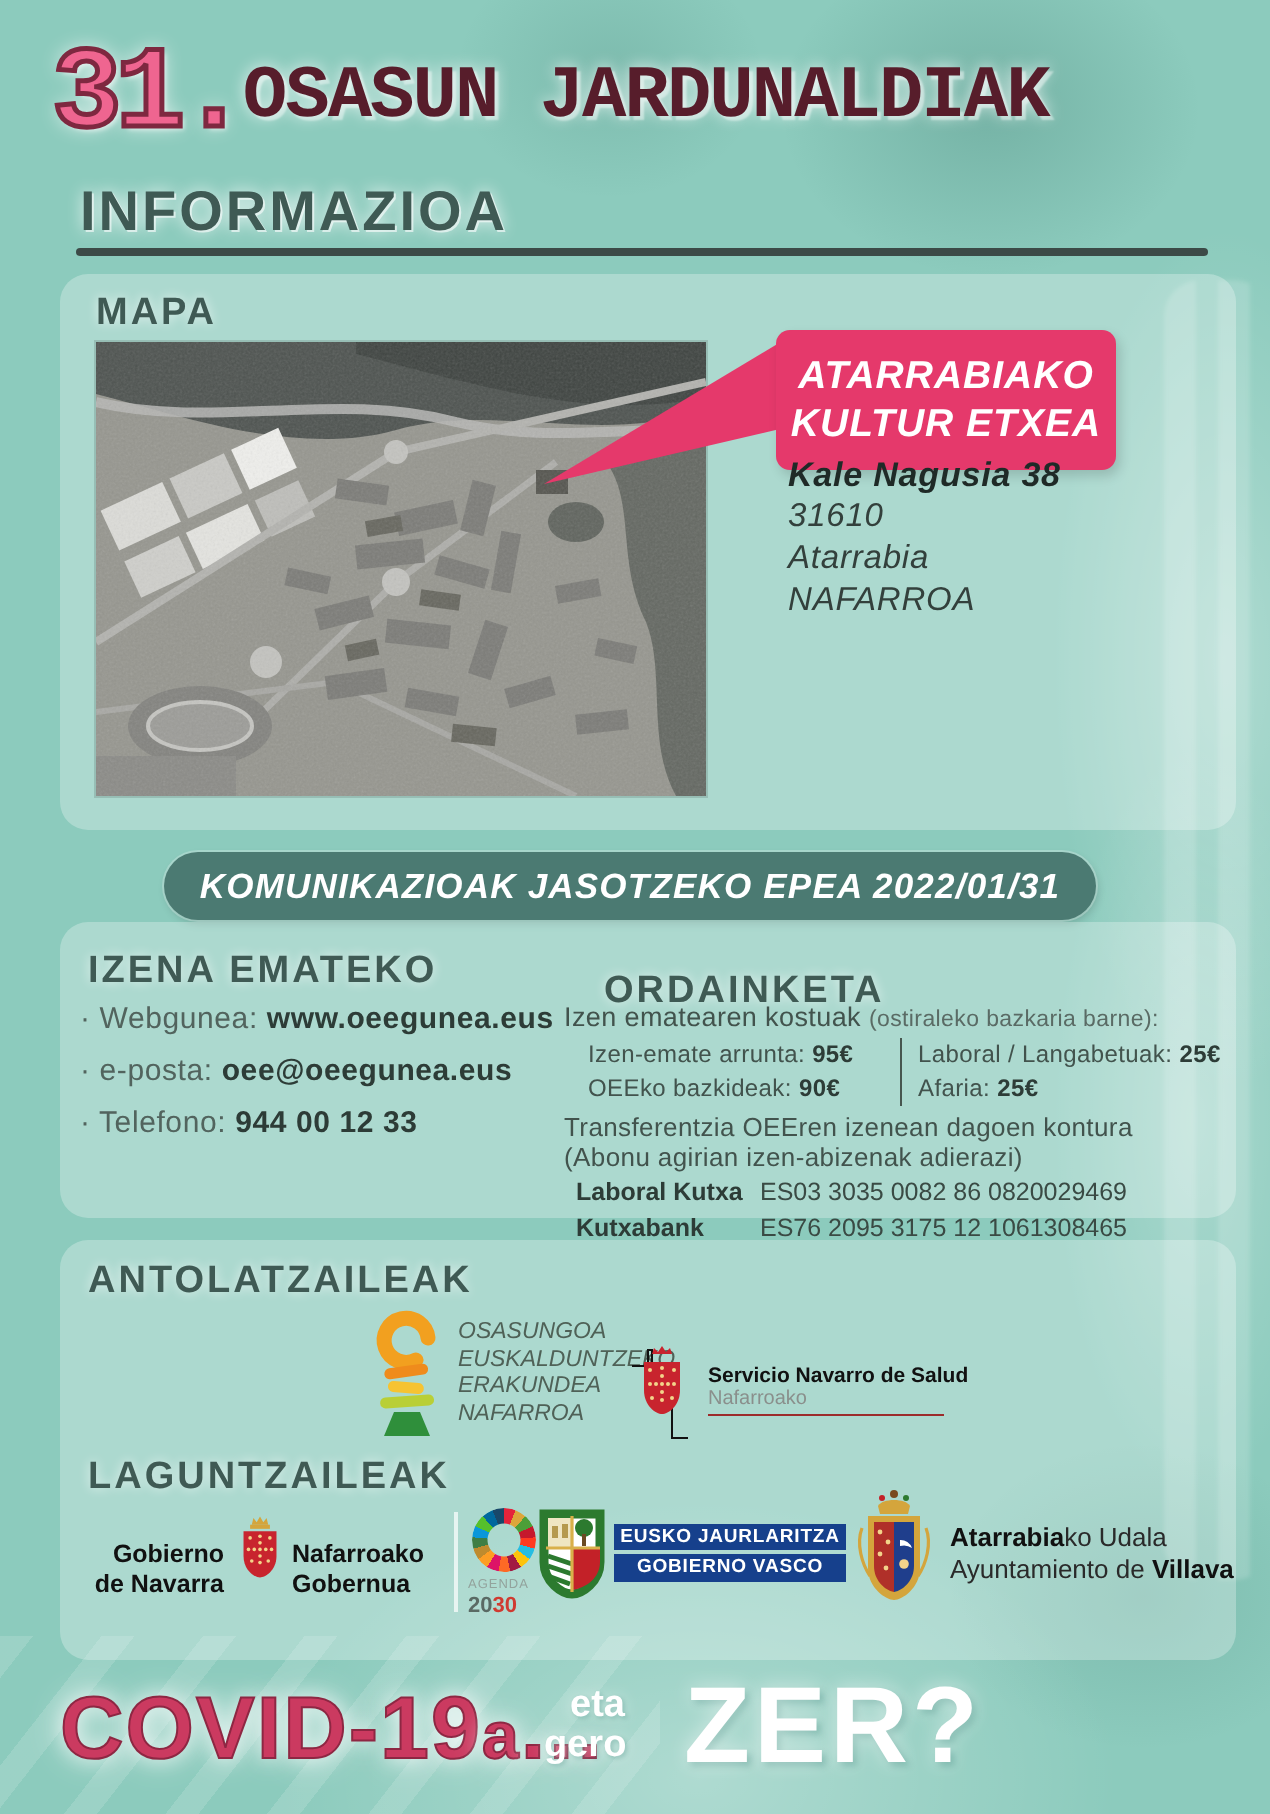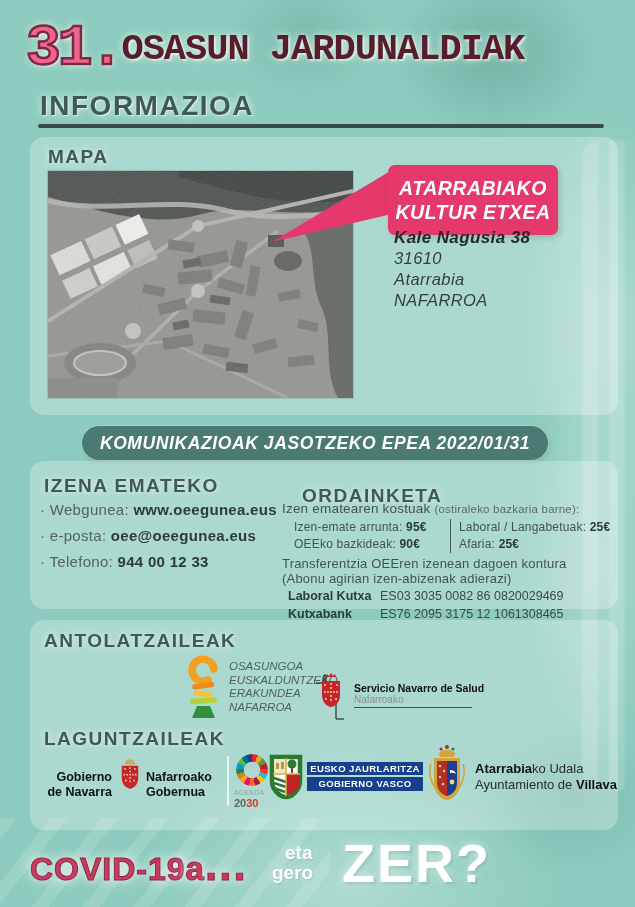--- a/index.html
+++ b/index.html
@@ -104,21 +104,21 @@
   .bbar{width:116px;height:13.5px;background:#16408c;color:#fff;font-weight:700;font-size:9.5px;
     display:flex;align-items:center;justify-content:center;letter-spacing:.4px;margin-bottom:2px;}
   .vil{left:398px;top:124px;display:flex;align-items:center;}
   .vil-text{margin-left:9px;font-size:13px;line-height:16.5px;color:#2a2a2a;}
   .vil-text b{color:#111;}
 
   
   .covid{left:30px;top:840px;display:flex;align-items:baseline;font-weight:700;color:var(--crimson);
     letter-spacing:1px;-webkit-text-stroke:1px #8e2743;
     text-shadow:0 0 10px rgba(255,255,255,.9), 0 0 18px rgba(255,255,255,.7);}
-  .covid-main{font-size:32px;}
+  .covid-main{font-size:44px;}
   .covid-a{font-size:33px;}
   .covid-dots{font-size:44px;letter-spacing:2px;}
   .etagero{left:272px;top:843px;color:#fff;font-weight:700;font-size:19px;line-height:20px;
     text-shadow:0 0 8px rgba(255,255,255,.5), 1px 1px 2px rgba(0,90,80,.25);}
   .etagero .eta{margin-left:13px;}
   .zer{left:342px;top:832px;color:#fff;font-weight:700;font-size:54px;letter-spacing:2px;
     text-shadow:0 0 10px rgba(255,255,255,.55), 2px 2px 3px rgba(0,90,80,.25);}
 </style>
 </head>
 <body>

